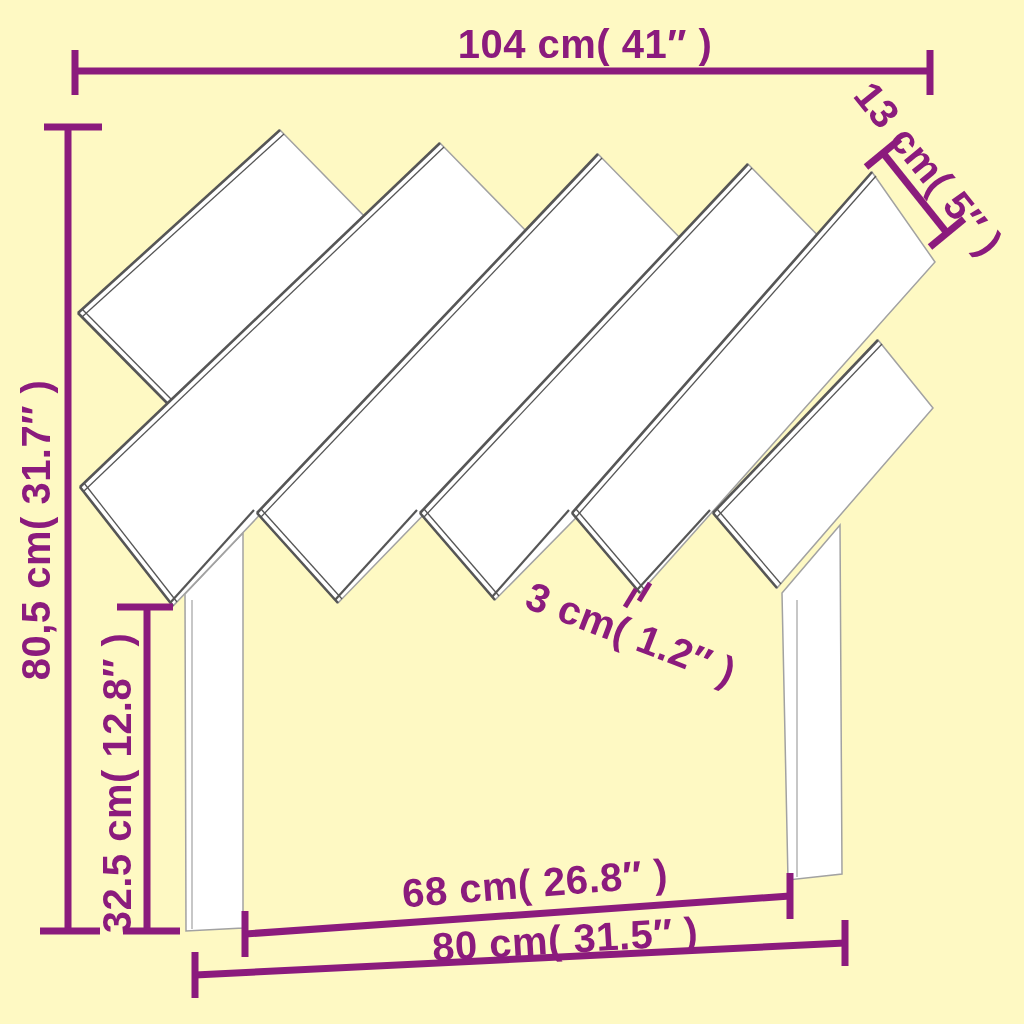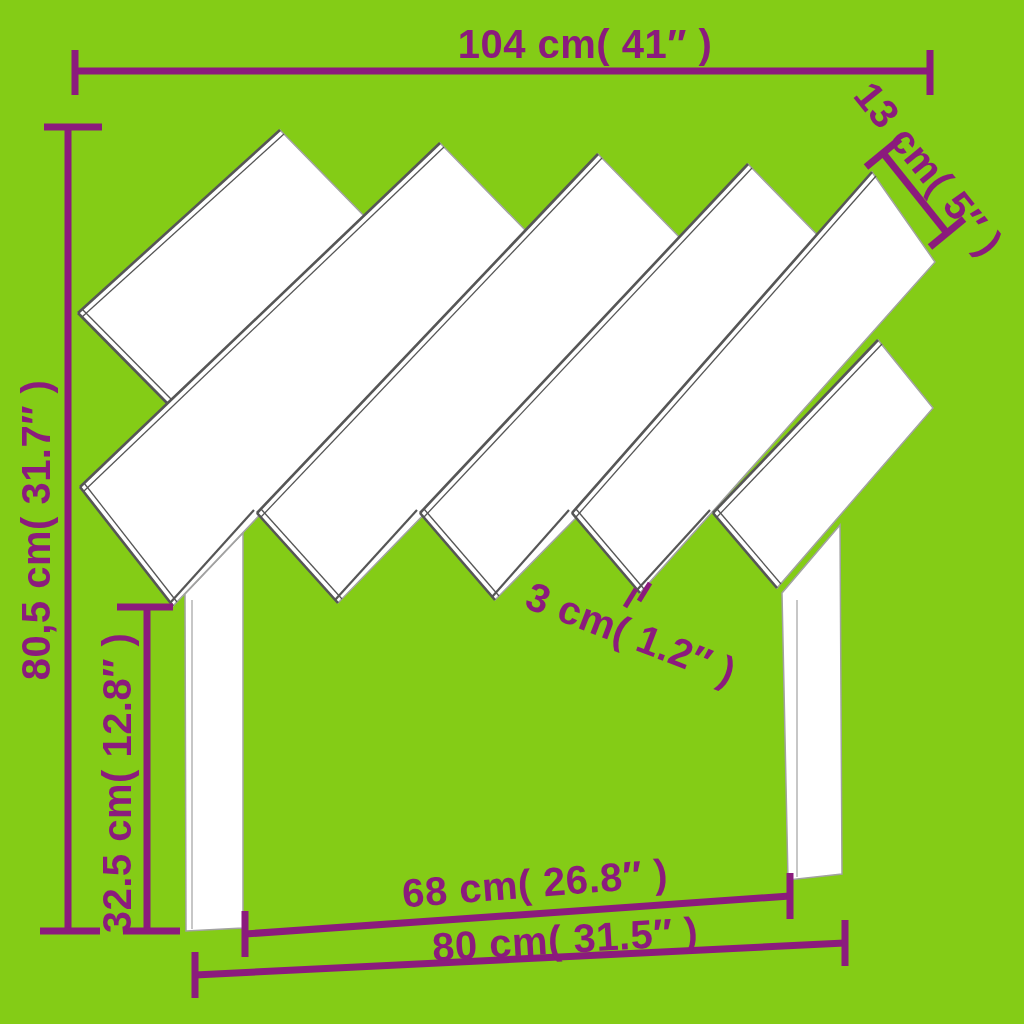--- a/index.html
+++ b/index.html
@@ -1,16 +1,16 @@
 <!DOCTYPE html>
 <html><head>
 <meta charset="utf-8">
 <style>
   html,body{margin:0;padding:0;background:#ffffff;}
-  .stage{position:relative;width:1024px;height:1024px;background:#84cc16;overflow:hidden;
+  .stage{position:relative;width:1024px;height:1024px;background:#fef9c3;overflow:hidden;
          font-family:"Liberation Sans", sans-serif;}
   svg{display:block;}
   .piece{fill:#ffffff;stroke-width:1.5;stroke-linejoin:miter;}
   .thin{stroke-width:1.2;fill:none;}
   .edge-main{stroke-width:2.6;fill:none;stroke-linecap:butt;}
   .edge-off{stroke-width:1.3;fill:none;}
   .tail{stroke-width:2.2;fill:none;}
   .dl{fill:none;stroke-width:7;stroke-linecap:butt;}
   .dl-tick{fill:none;stroke-width:7;}
   .dl-mini{fill:none;stroke-width:5;}

